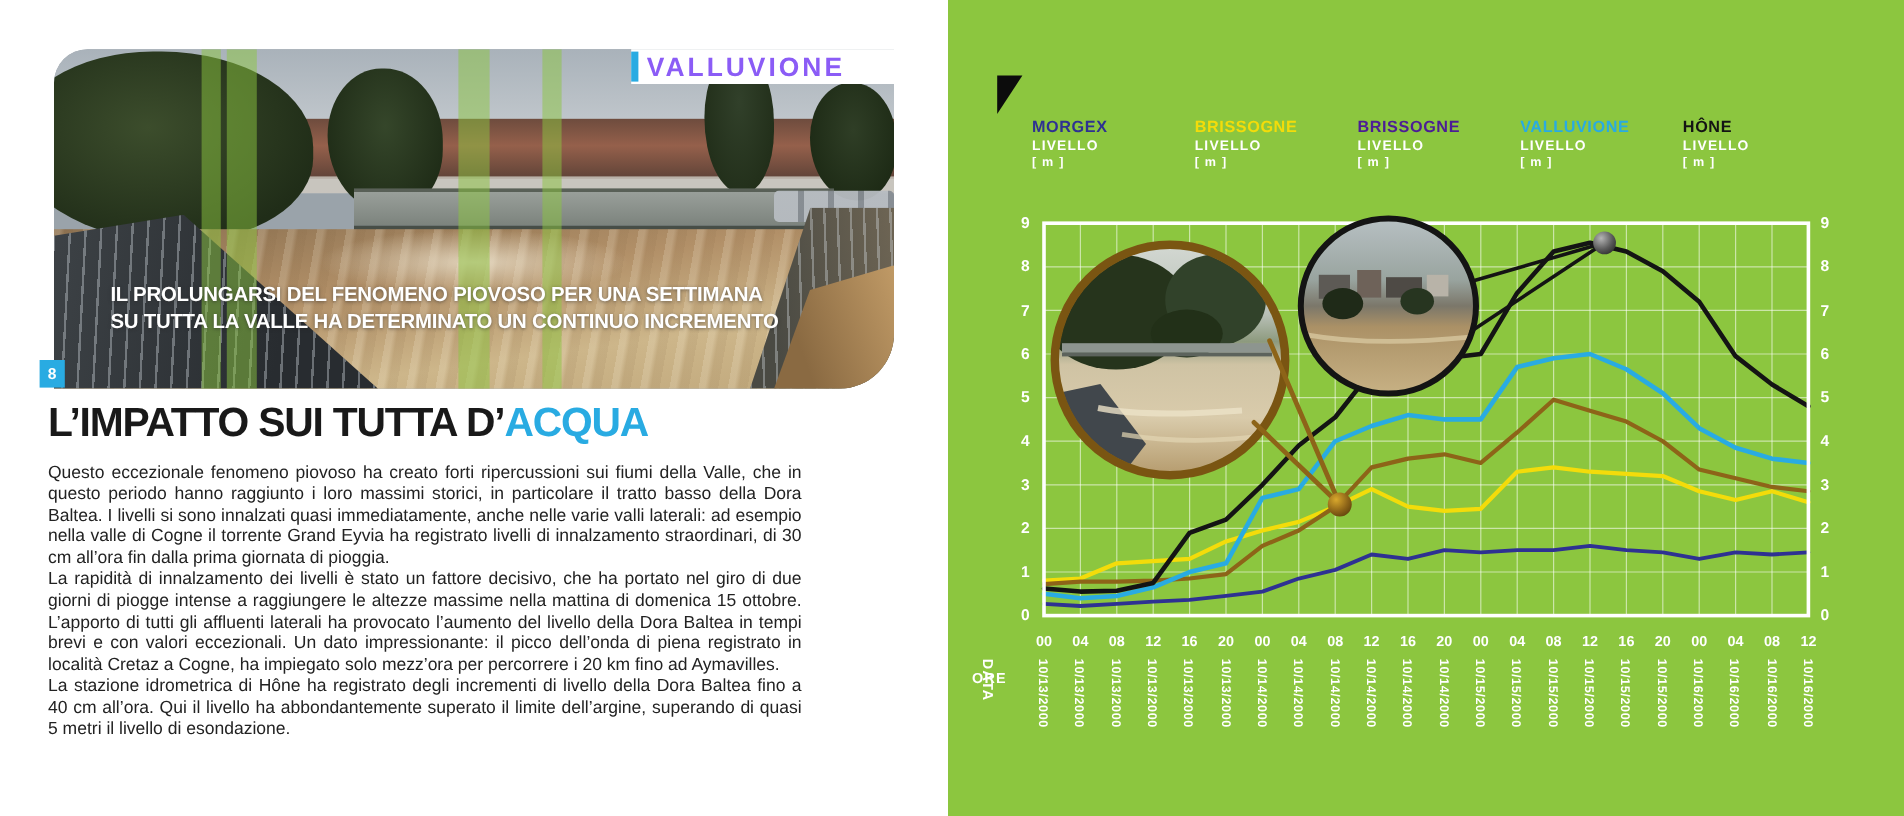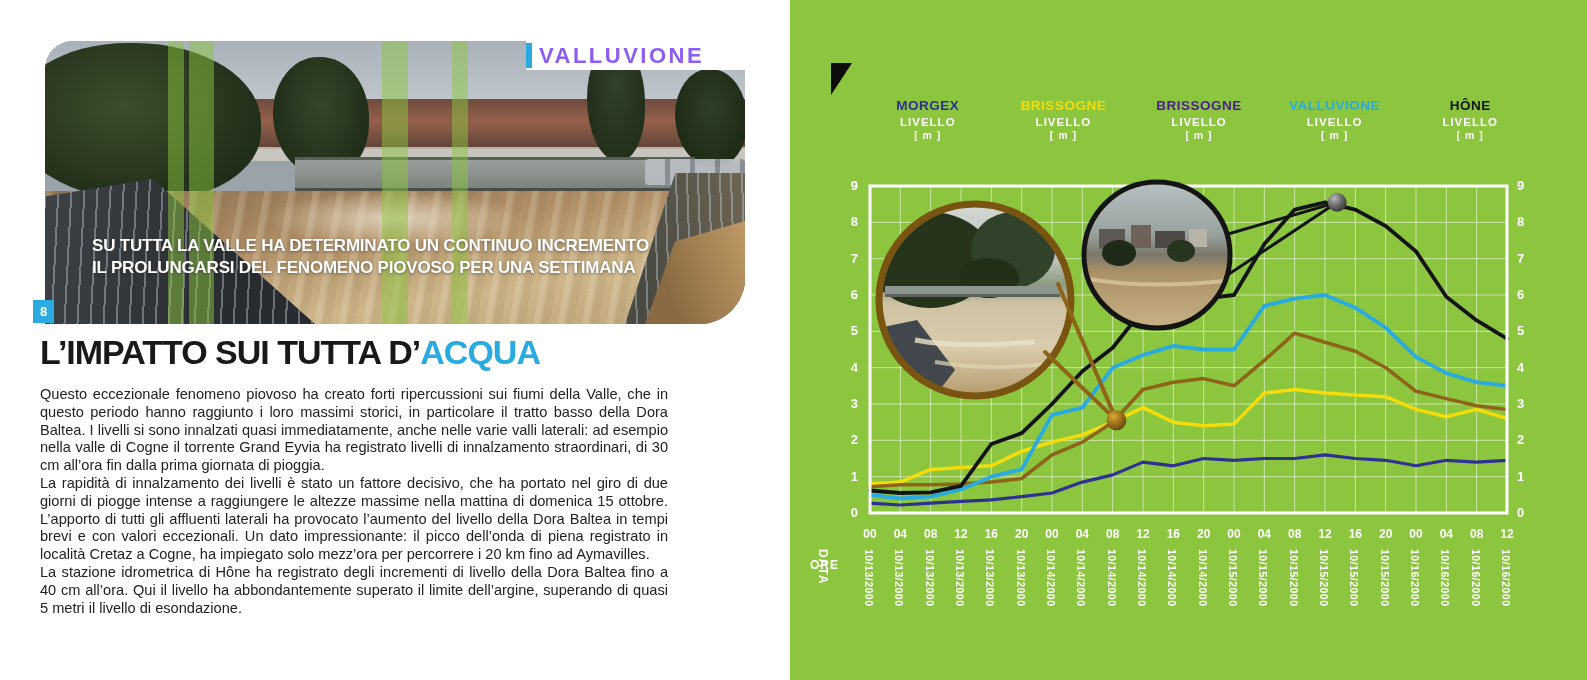--- a/index.html
+++ b/index.html
@@ -79,21 +79,21 @@
   .body-text p { margin:0; }
 
   
   .page-right { position:absolute; left:790px; top:0; width:797px; height:680px; background:#8cc63f; }
   .chart-header { position:absolute; left:42px; top:42px; width:748px; height:22px;
     background:#0c0c0c; color:#fff; font-size:12.5px; font-weight:700; letter-spacing:.3px;
     display:flex; align-items:center; justify-content:center; }
   .chart-tail { position:absolute; left:41px; top:63px; width:0; height:0;
     border-left:21px solid #0c0c0c; border-bottom:32px solid transparent; }
   .legend { position:absolute; left:70px; top:98px; width:678px; display:flex; }
-  .legend-item { flex:1; text-align:center; line-height:1.25; }
+  .legend-item { flex:1; text-align:left; line-height:1.25; }
   .legend-name { font-size:13.5px; font-weight:700; letter-spacing:.5px; }
   .legend-sub { color:#fff; font-size:11.5px; font-weight:700; letter-spacing:1px; }
   .legend-unit { color:#fff; font-size:10.5px; font-weight:700; letter-spacing:1px; }
   #chart-svg { position:absolute; left:0; top:0; }
   .ytick { position:absolute; width:18px; color:#fff; font-size:13px; font-weight:700; text-align:right; }
   .ytick.right { text-align:left; }
   .xtick { position:absolute; width:30px; color:#fff; font-size:12px; font-weight:700; text-align:center; }
   .dtick { position:absolute; color:#fff; font-size:10.5px; font-weight:700; letter-spacing:.5px;
     white-space:nowrap; transform:rotate(90deg); transform-origin:0 0; }
   .axis-cap { position:absolute; color:#fff; font-size:12px; font-weight:700; letter-spacing:1px; }
@@ -123,22 +123,22 @@
       <div class="ph ph-bank-left"></div>
       <div class="ph ph-fence-left"></div>
       <div class="ph ph-bank-right"></div>
       <div class="ph ph-fence-right"></div>
       <div class="ph ph-mud-right"></div>
       <div class="ph ph-stripe stripe1"></div>
       <div class="ph ph-stripe stripe2"></div>
       <div class="ph ph-stripe stripe3"></div>
       <div class="ph ph-stripe stripe4"></div>
       <div class="caption">
+        <div>IL PROLUNGARSI DEL FENOMENO PIOVOSO PER UNA SETTIMANA</div>
         <div>SU TUTTA LA VALLE HA DETERMINATO UN CONTINUO INCREMENTO</div>
-        <div>IL PROLUNGARSI DEL FENOMENO PIOVOSO PER UNA SETTIMANA</div>
       </div>
     </div>
 
     <div class="logo-box">
       <span class="logo-bar"></span>
       <span class="logo-text">VALLUVIONE</span>
     </div>
 
     <div class="page-num">8</div>
 

